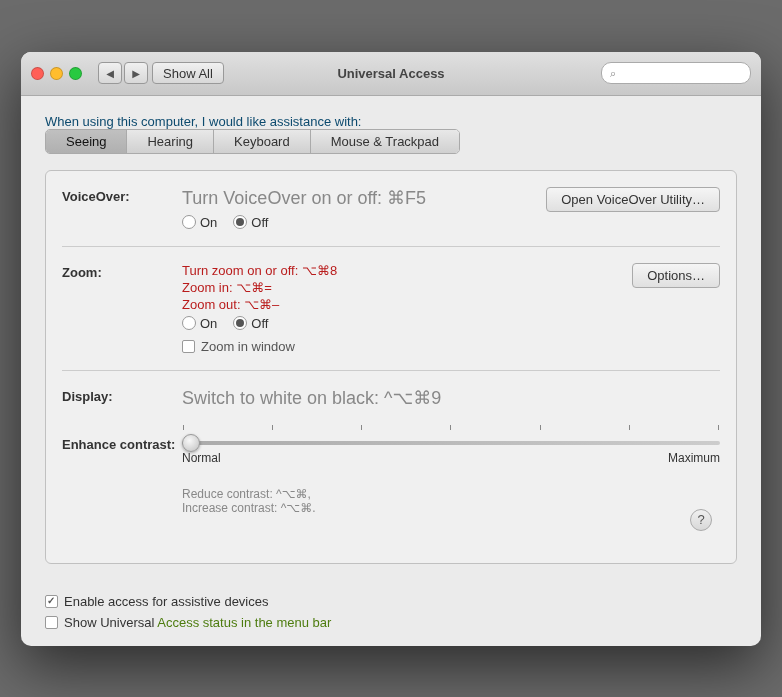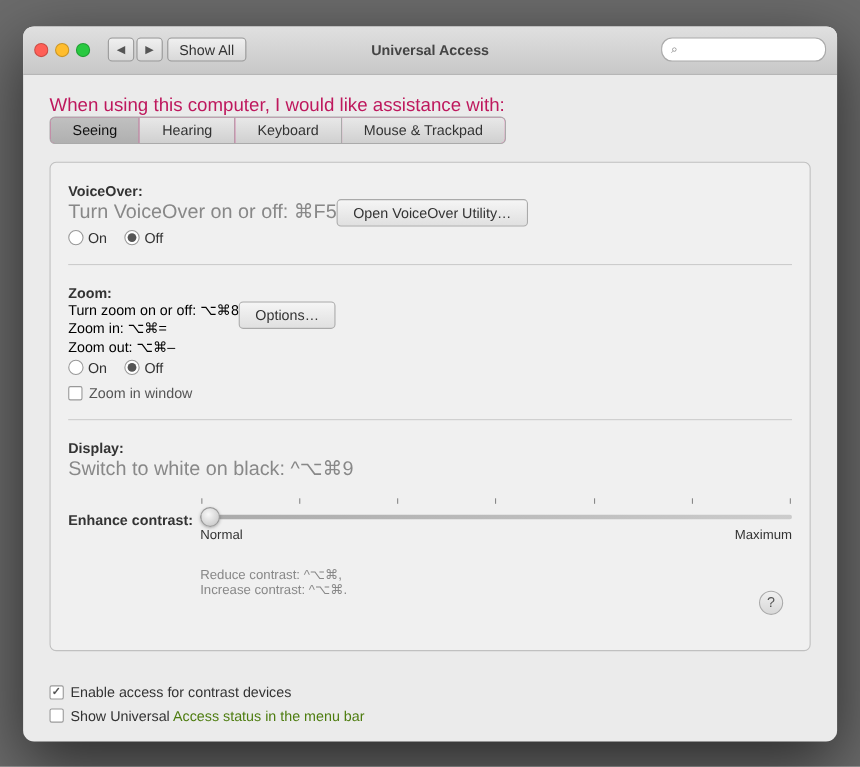--- a/index.html
+++ b/index.html
@@ -116,31 +116,31 @@
       color: #888;
       font-size: 11px;
     }
 
     
     .content {
       padding: 18px 24px 18px 24px;
     }
 
     .assistance-label {
-      font-size: 17px;
-      color: #be185d;
+      font-size: 13px;
+      color: #0c4a6e;
       margin-bottom: 0;
     }
 
     
     .tabs {
       display: flex;
       gap: 0;
       margin-bottom: 16px;
-      background: #ec4899;
+      background: #ffffff;
       border-radius: 5px;
       border: 1px solid #aaa;
       width: fit-content;
       overflow: hidden;
       align-items: flex-end;
     }
 
     .tab {
       padding: 4px 20px;
       font-size: 13px;
@@ -174,21 +174,20 @@
     }
 
     .section + .section {
       border-top: 1px solid #ccc;
       padding-top: 16px;
     }
 
     .section-row {
       display: flex;
       align-items: flex-start;
-      flex-direction: column;
     }
 
     .section-label {
       font-size: 13px;
       font-weight: bold;
       color: #333;
       width: 120px;
       min-width: 120px;
       padding-top: 2px;
     }
@@ -255,21 +254,21 @@
     }
 
     .row-with-btn {
       display: flex;
       align-items: flex-start;
       justify-content: space-between;
     }
 
     .zoom-hints {
       font-size: 13px;
-      color: #000000;
+      color: #b91c1c;
     }
 
     .zoom-hints div {
       margin-bottom: 2px;
     }
 
     .checkbox-row {
       display: flex;
       align-items: center;
       gap: 6px;
@@ -555,20 +554,20 @@
           <button class="help-btn">?</button>
         </div>
       </div>
 
     </div>
   </div>
 
   <div class="bottom-area">
     <label class="bottom-checkbox-row">
       <input type="checkbox" class="checkbox-input" checked="" style="">
-      <span>Enable access for contrast devices</span>
+      <span>Enable access for assistive devices</span>
     </label>
     <label class="bottom-checkbox-row">
       <input type="checkbox" class="checkbox-input" style="">
       <span>Show <span>Universal</span> <span class="blue-text">Access status in the menu bar</span></span>
     </label>
   </div>
 </div>
 
 </body></html>

